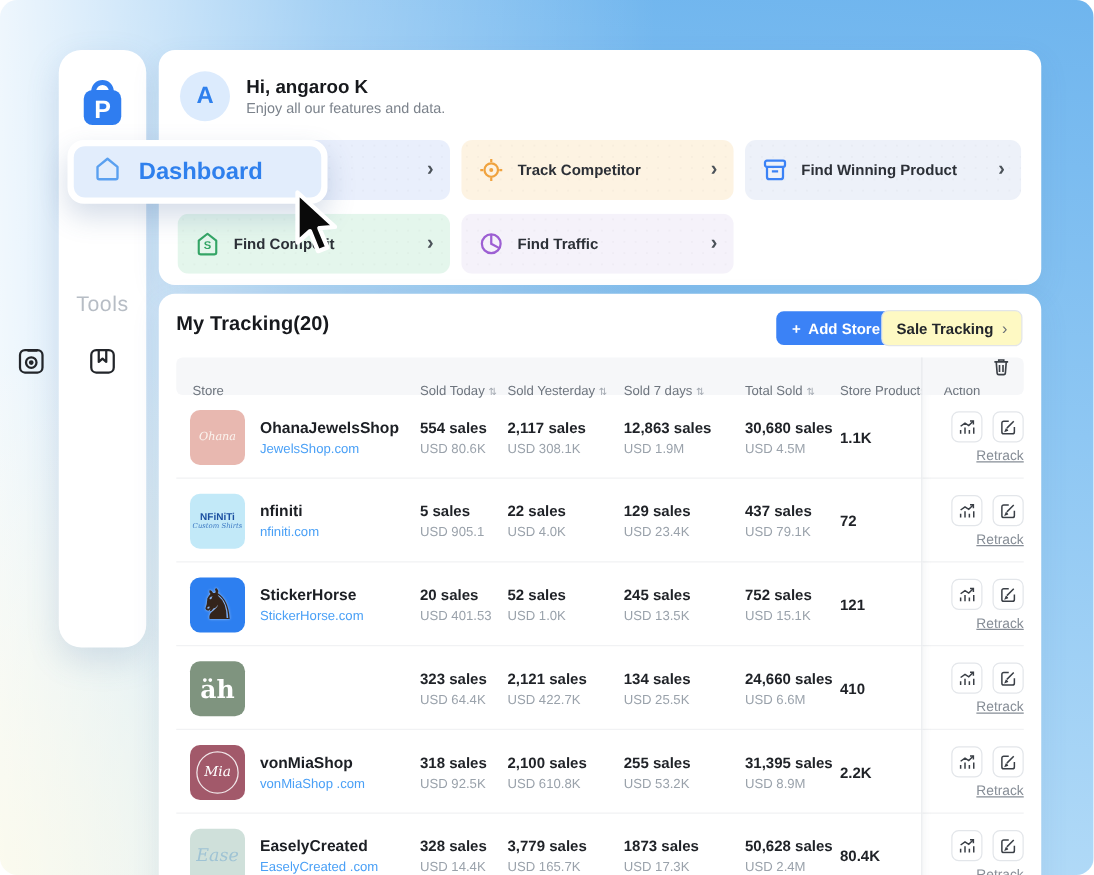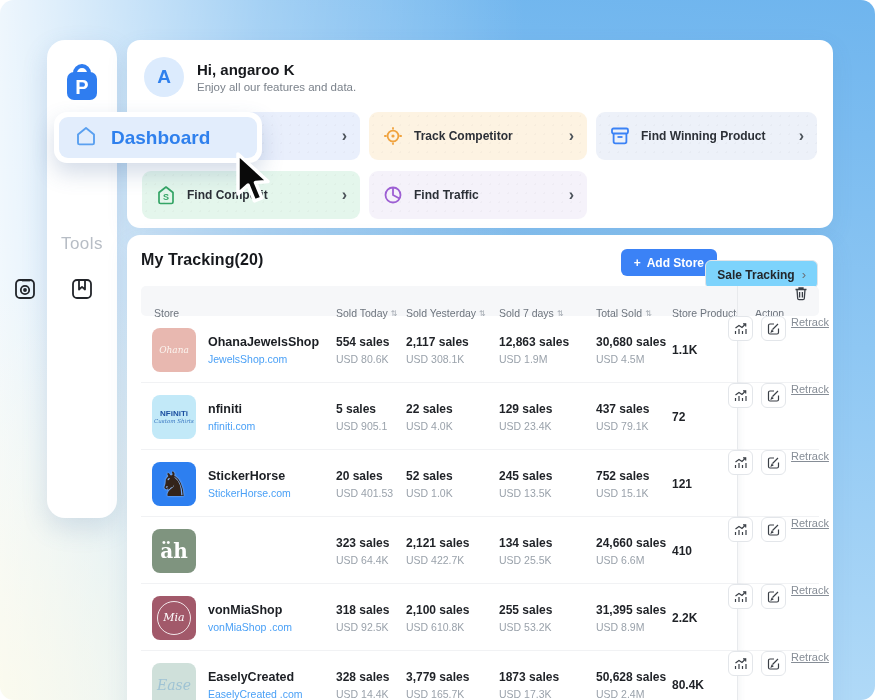--- a/index.html
+++ b/index.html
@@ -64,42 +64,42 @@
   }
   .track-head { position:relative; height:51px; padding:16px 14px 0; }
   .track-title { font-size:16px; font-weight:800; color:#17191d; letter-spacing:.1px; }
   .btn-add {
     position:absolute; right:116px; top:14px; height:27px; padding:0 13px;
     background:#3b82f6; color:#fff; border:none; border-radius:6px; font-size:12px; font-weight:600;
     display:flex; align-items:center; gap:6px; cursor:pointer; font-family:inherit;
   }
   .btn-sale {
     position:absolute; right:15px; top:13px; height:29px; padding:0 11px;
-    background:#7dd3fc; color:#23262b; border:1px solid #e2e5e9; border-radius:6px; font-size:12px; font-weight:700;
-    display:flex; align-items:center; gap:7px; cursor:pointer; font-family:inherit;margin-top:12px;
+    background:#fef9c3; color:#23262b; border:1px solid #e2e5e9; border-radius:6px; font-size:12px; font-weight:700;
+    display:flex; align-items:center; gap:7px; cursor:pointer; font-family:inherit;
   }
   .btn-sale .chev { color:#6a7077; font-weight:400; font-size:13px; }
   .table { position:relative; margin:0 14px; width:678px; }
   .grid { display:grid; grid-template-columns:195px 70px 93px 97px 76px 65px 82px; }
   .thead { height:30px; background:#f6f7f9; border-radius:5px; align-items:center; }
   .th { font-size:10.5px; color:#6e757e; display:flex; align-items:center; gap:3px; white-space:nowrap; overflow:hidden; cursor:pointer;margin-top:24px; }
   .th.first { padding-left:13px; cursor:default; }
   .sort { font-size:8px; color:#a2a8b0; letter-spacing:-1px; }
   .th-action { display:flex; justify-content:space-between; padding:0 11px 0 17px; height:30px; }
   .trow { height:67px; border-bottom:1px solid #f1f2f4; align-items:center; }
   .store-cell { display:flex; align-items:center; gap:12px; padding-left:11px; }
   .slogo { width:44px; height:44px; border-radius:8px; flex:0 0 44px;
     display:flex; align-items:center; justify-content:center; overflow:hidden; text-align:center; }
   .sname { font-size:12.5px; font-weight:700; color:#1c1f24; white-space:nowrap; }
   .sdomain { font-size:10.5px; color:#4aa0f6; margin-top:4px; cursor:pointer; white-space:nowrap; }
   .val b { display:block; font-size:12px; font-weight:700; color:#1f2227; white-space:nowrap; }
   .val span { display:block; font-size:10.5px; color:#9aa2ab; margin-top:4px; white-space:nowrap; }
   .prod { font-size:12px; font-weight:700; color:#1f2227; }
-  .action-cell { border-left:1px solid #e8eaed; height:67px; display:flex; flex-direction:row;
-    align-items:flex-start; justify-content:center; gap:5px; box-shadow:inset 7px 0 8px -7px rgba(40,60,90,0.08); }
+  .action-cell { border-left:1px solid #e8eaed; height:67px; display:flex; flex-direction:column;
+    align-items:flex-end; justify-content:center; gap:5px; box-shadow:inset 7px 0 8px -7px rgba(40,60,90,0.08); }
   .th-action-wrap { border-left:1px solid #e8eaed; height:30px; }
   .abtns { display:flex; gap:8px; }
   .abtn { width:25px; height:25px; border:1px solid #e3e6ea; background:#fff; border-radius:6px;
     display:flex; align-items:center; justify-content:center; cursor:pointer; color:#3a3f46; }
   .retrack { font-size:11px; color:#868d96; text-decoration:underline; cursor:pointer; }
   .trash { width:14px; height:15px; color:#3a3f46; cursor:pointer; }
   
   .lg0 { background:#e8b8b0; color:#fbf4ef; font:italic 9px "DejaVu Serif", serif; }
   .lg1 { background:#c2e9f8; color:#1b4fa0; font-weight:800; font-size:8px; line-height:1.2; }
   .lg1 .sub { display:block; font:italic 5.5px "DejaVu Serif", serif; color:#3b78c2; font-weight:400; }

